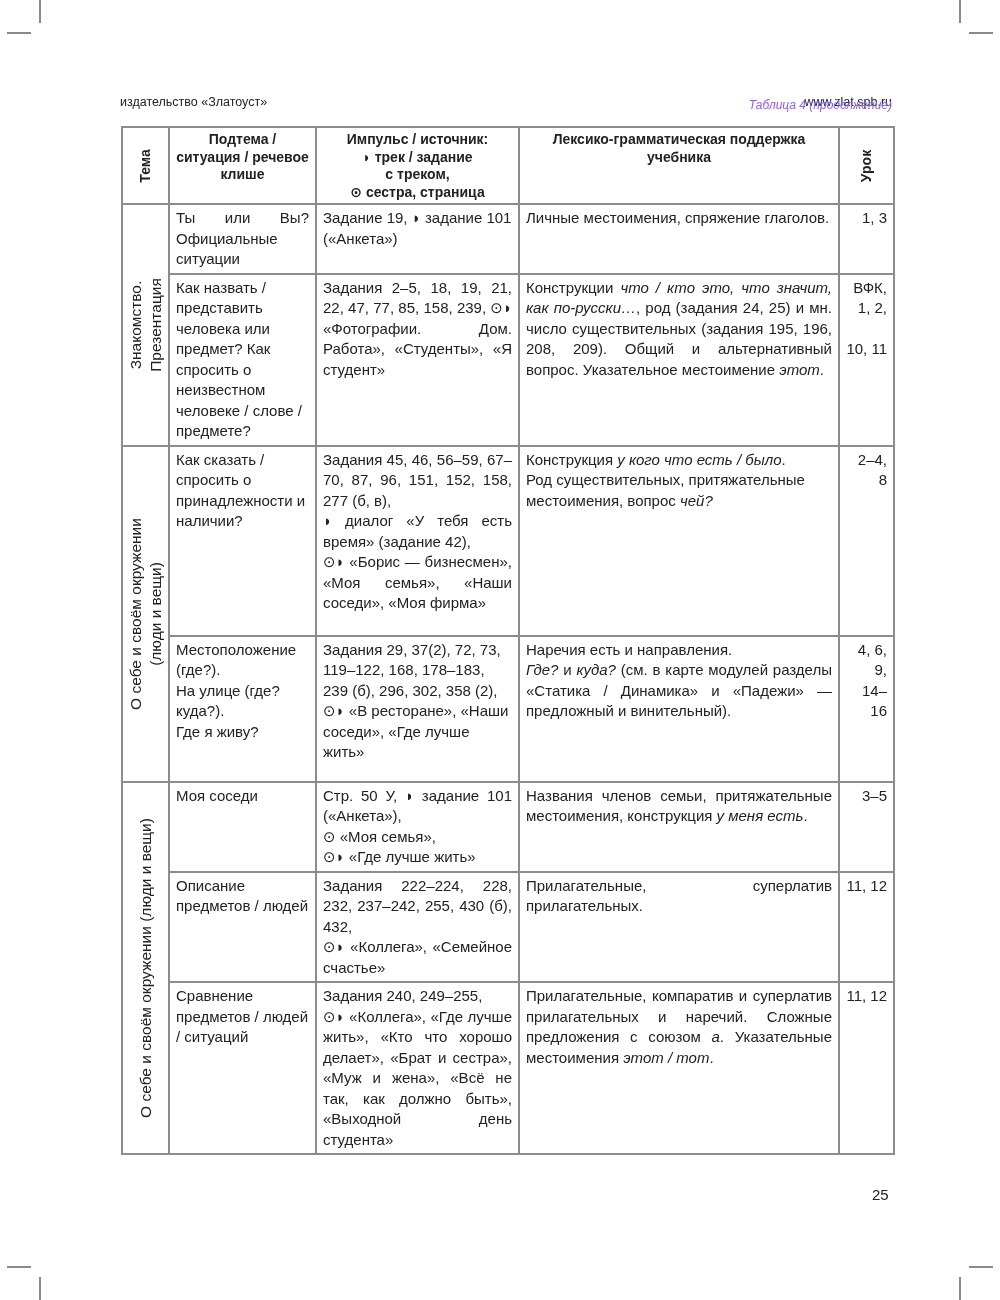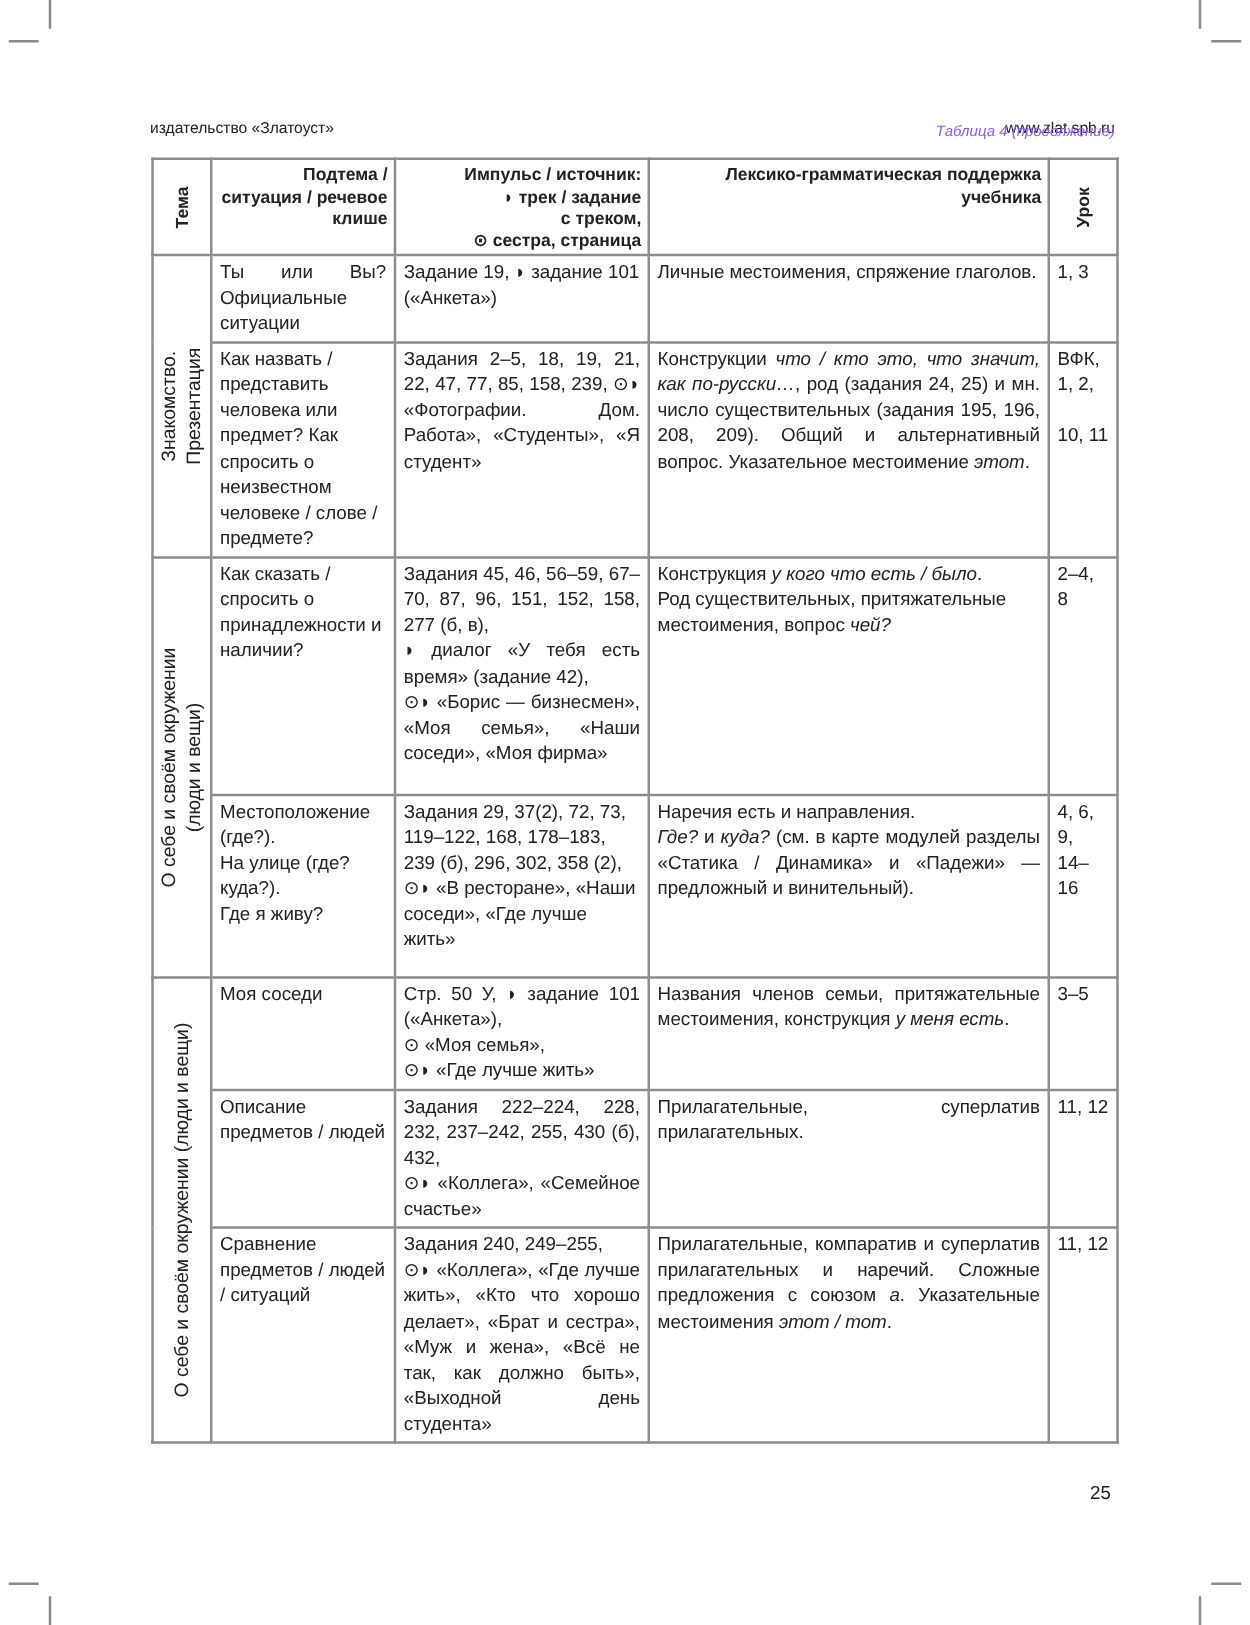--- a/index.html
+++ b/index.html
@@ -6,32 +6,32 @@
   body { width:1000px; height:1300px; position:relative; overflow:hidden;
          font-family:"Liberation Sans", "DejaVu Sans", sans-serif; color:#1e1e1e; }
   .crop { position:absolute; background:#8a8a8a; }
   .hdr { position:absolute; top:59px; font-size:12.5px; color:#222;margin-top:36px; }
   .hdr-left { left:120px; }
   .hdr-right { right:108px; }
   .caption { position:absolute; top:98px; right:108px; font-size:12px; font-style:italic; color:#8b5cf6; }
   table.main { position:absolute; left:121px; top:126px; width:772px; border-collapse:collapse;
                table-layout:fixed; }
   table.main td, table.main th { border:2px solid #8c8c8c; vertical-align:top; padding:0; }
-  th { font-weight:bold; font-size:14px; line-height:17.5px; text-align:right; color:#222;margin-left:34px; }
+  th { font-weight:bold; font-size:14px; line-height:17.5px; text-align:center; color:#222;margin-left:34px; }
   .c1 { width:47px; } .c2 { width:147px; } .c3 { width:203px; } .c4 { width:320px; } .c5 { width:55px; }
   th .in { padding:3px 5px 2px 5px; }
   .vhead { position:relative; height:75px; }
   .vtext { position:absolute; left:50%; top:50%; transform:translate(-50%,-50%) rotate(-90deg);
            white-space:nowrap; }
   td { font-size:15px; line-height:20.5px; color:#222; }
   td .in { padding:3px 6px 3px 6px; }
   td.theme { position:relative; }
   td.theme .vtext { font-size:15.5px; line-height:20px; text-align:center; font-weight:normal; }
   .just { text-align:justify; }
-  .ctr { text-align:left; }
+  .ctr { text-align:right; }
   i { font-style:italic; }
   .pageno { position:absolute; left:872px; top:1186px; font-size:15px; color:#222; }
 </style>
 </head>
 <body>
 
 <div class="crop" style="left:39px;top:0;width:2px;height:23px;"></div>
 <div class="crop" style="left:7px;top:32px;width:24px;height:2px;"></div>
 <div class="crop" style="left:959px;top:0;width:2px;height:23px;"></div>
 <div class="crop" style="left:969px;top:32px;width:24px;height:2px;"></div>

